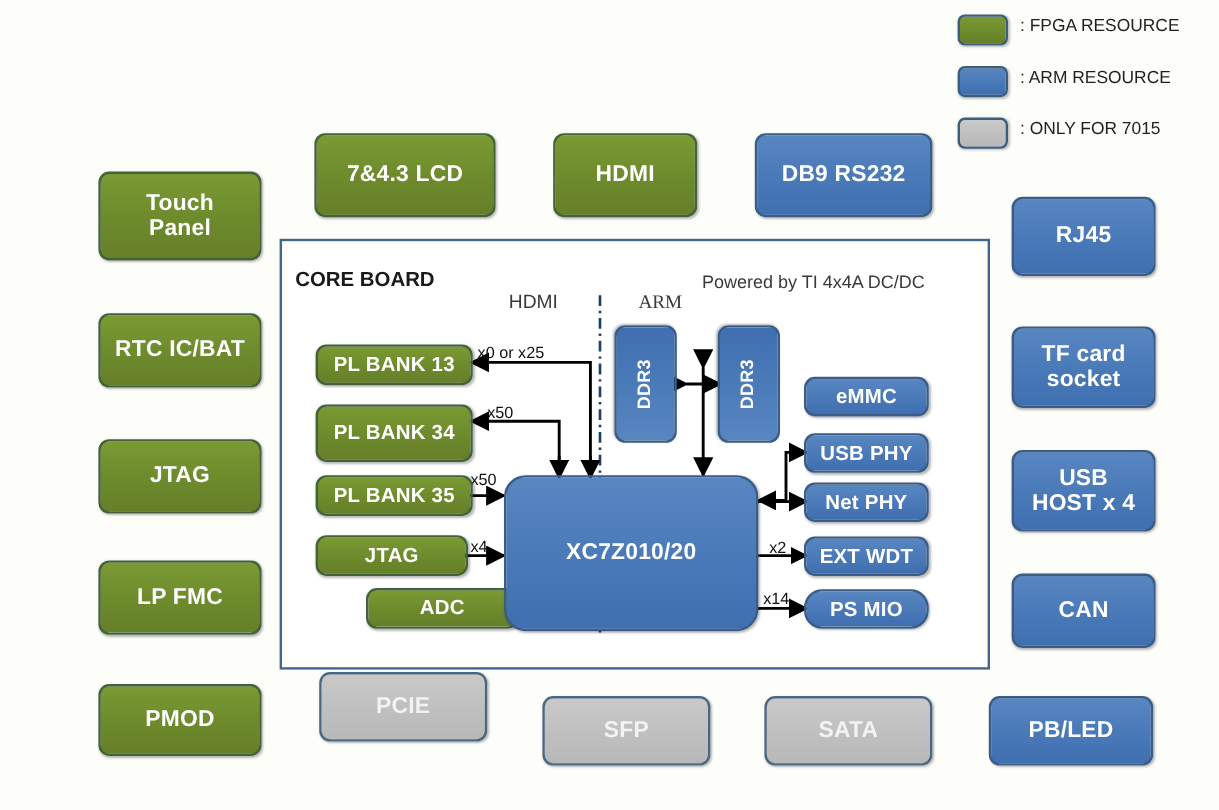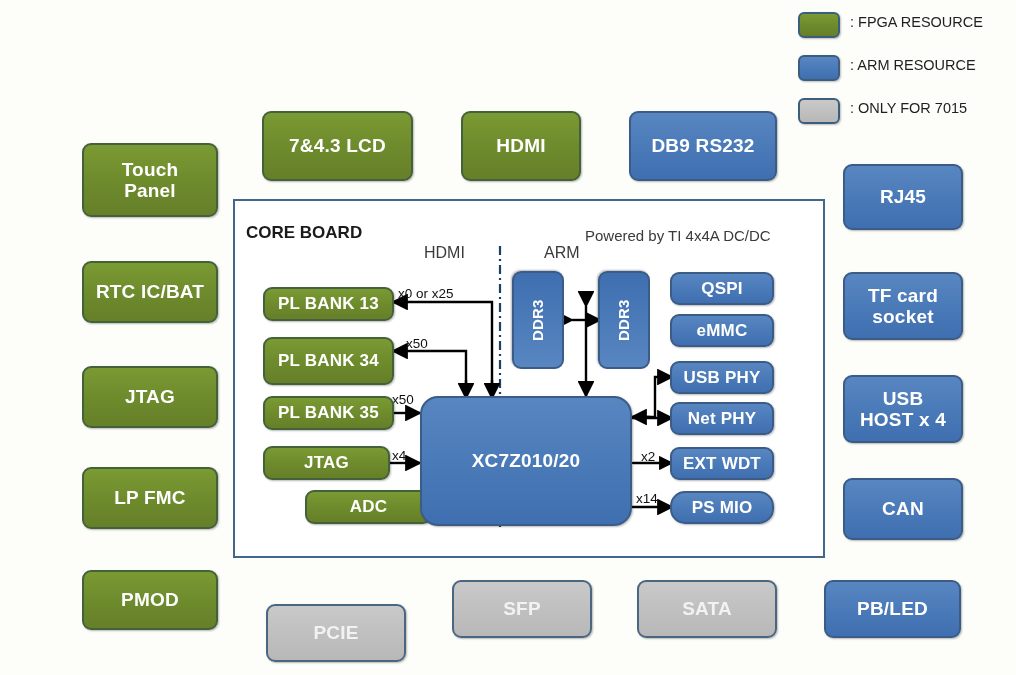--- a/index.html
+++ b/index.html
@@ -135,35 +135,35 @@
   <div class="blk blue big" style="left:843px;top:375px;width:120px;height:68px;">
     <span>USB<br>HOST x 4</span>
   </div>
   <div class="blk blue big" style="left:843px;top:478px;width:120px;height:62px;">
     <span>CAN</span>
   </div>
   <div class="blk blue big" style="left:824px;top:580px;width:137px;height:58px;">
     <span>PB/LED</span>
   </div>
 
-  <div class="blk gray big" style="left:266px;top:604px;width:140px;height:58px;">
+  <div class="blk gray big" style="left:266px;top:560px;width:140px;height:58px;">
     <span>PCIE</span>
   </div>
   <div class="blk gray big" style="left:452px;top:580px;width:140px;height:58px;">
     <span>SFP</span>
   </div>
   <div class="blk gray big" style="left:637px;top:580px;width:140px;height:58px;">
     <span>SATA</span>
   </div>
 
   <div id="coreboard"></div>
 
   <div class="cb-label" style="left:246px;top:223px;font-size:17px;">CORE BOARD</div>
   <div class="plain" style="left:424px;top:244px;font-size:16px;">HDMI</div>
-  <div class="plain" style="left:544px;top:244px;font-size:16px;">ARM</div>
+  <div class="plain" style="left:532px;top:244px;font-size:16px;font-family:Liberation Serif, serif;">ARM</div>
   <div class="plain" style="left:585px;top:227px;font-size:15px;">Powered by TI 4x4A DC/DC</div>
 
   <svg id="wires">
 
     <line x1="500" y1="246" x2="500" y2="527" stroke="#1c3f63" stroke-width="2.2" stroke-dasharray="9,4,2,4"></line>
 
     <defs>
       <marker id="ah" markerWidth="7" markerHeight="7" refX="6.2" refY="3.5" orient="auto">
         <path d="M0,0 L7,3.5 L0,7 z" fill="#000"></path>
       </marker>
@@ -230,23 +230,20 @@
     <span>XC7Z010/20</span>
   </div>
 
   <div class="blk blue vert" style="left:512px;top:271px;width:52px;height:98px;">
     <span>DDR3</span>
   </div>
   <div class="blk blue vert" style="left:598px;top:271px;width:52px;height:98px;">
     <span>DDR3</span>
   </div>
 
-  <div class="blk blue mid" style="left:670px;top:272px;width:104px;height:33px;">
-    <span>QSPI</span>
-  </div>
   <div class="blk blue mid" style="left:670px;top:314px;width:104px;height:33px;">
     <span>eMMC</span>
   </div>
   <div class="blk blue mid" style="left:670px;top:361px;width:104px;height:33px;">
     <span>USB PHY</span>
   </div>
   <div class="blk blue mid" style="left:670px;top:402px;width:104px;height:33px;">
     <span>Net PHY</span>
   </div>
   <div class="blk blue mid" style="left:670px;top:447px;width:104px;height:33px;">

